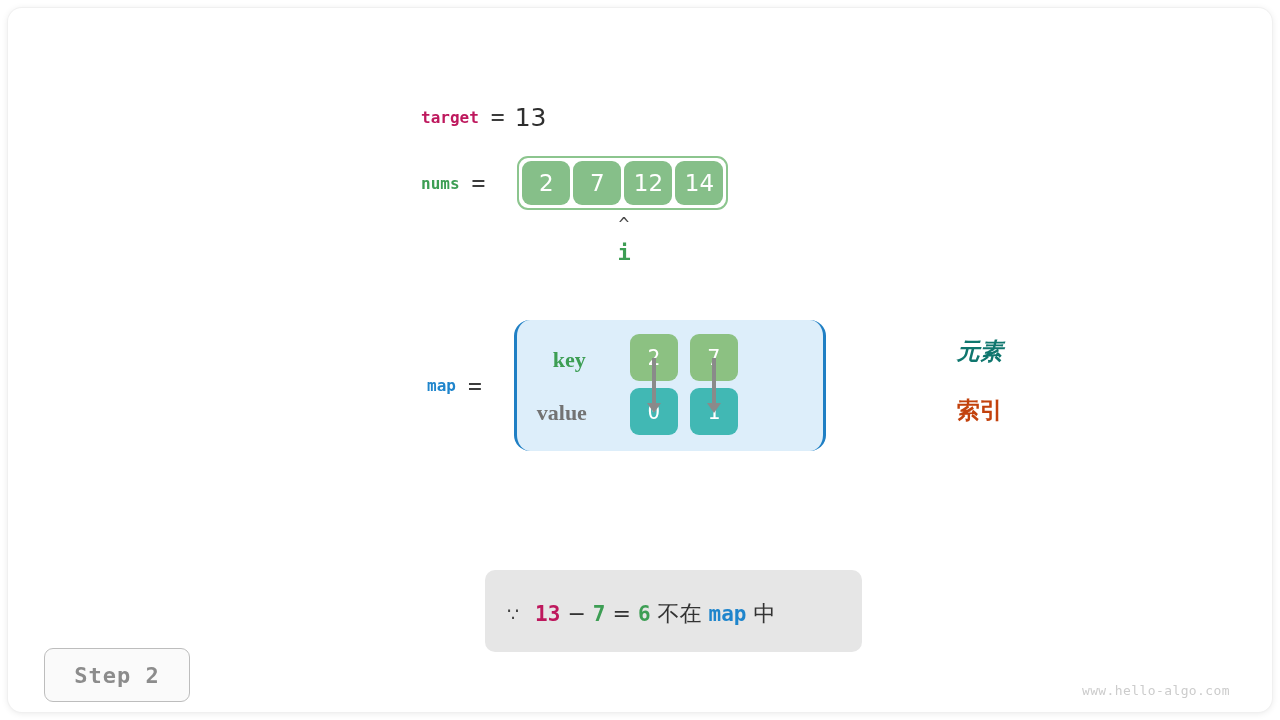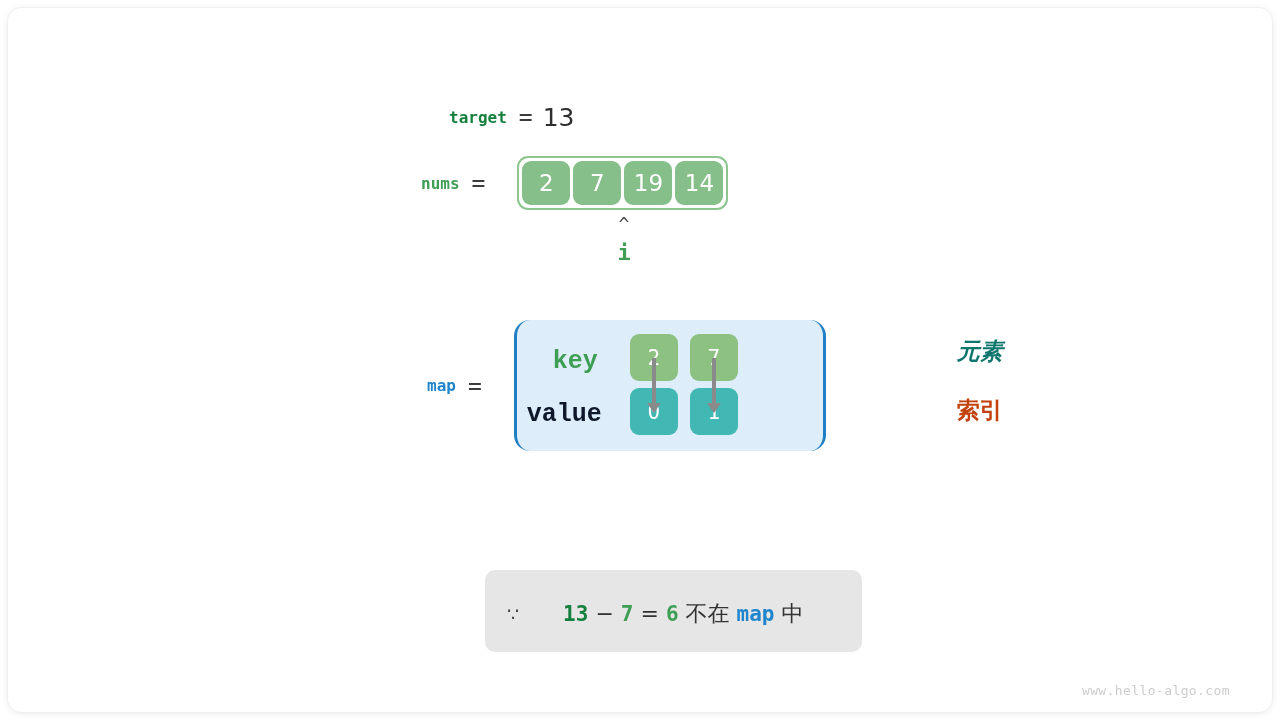--- a/index.html
+++ b/index.html
@@ -31,21 +31,21 @@
     background: #ffffff;
     border-radius: 14px;
     box-shadow: 0 0 0 1px #f0f0f0, 0 1px 7px rgba(0,0,0,0.10);
   }
 
   
   .mono {
     font-family: "DejaVu Sans Mono", monospace;
     font-weight: bold;
   }
-  .var-blue   { color: #15803d; margin-left: 28px; }
+  .var-blue   { color: #be185d; }
   .var-green  { color: #3d9e54; }
   .map-blue   { color: #1f85cc; }
   .plain-dark { color: #333333; }
 
   
   #target-row {
     position: absolute;
     left: 413px;
     top: 92px;
     height: 34px;
@@ -135,27 +135,27 @@
     background: #ddeefa;
     border: 3px solid #1f7fc4;
     border-top: none;
     border-bottom: none;
     border-radius: 16px;
     position: relative;
     box-sizing: border-box;
   }
   .map-rowlabel {
     position: absolute;
-    font-family: Liberation Mono, monospace;
-    font-weight: bold;
-    font-size: 25px;
+    font-family: Liberation Serif, serif;
+    font-weight: bold;
+    font-size: 22px;
     color: #2e9e8f;
   }
   .map-rowlabel.key   { left: 36px; top: 27px; color: #3d9e54; }
-  .map-rowlabel.value { left: 10px; top: 80px; color: #0f172a; }
+  .map-rowlabel.value { left: 20px; top: 80px; color: #737373; }
 
   .kv-stack {
     position: absolute;
     top: 14px;
     display: flex;
     flex-direction: column;
     gap: 0px;
   }
   .kv-stack.s0 { left: 113px; }
   .kv-stack.s1 { left: 173px; }
@@ -287,21 +287,21 @@
       <span class="eq">=</span>
       <span class="val">13</span>
     </div>
 
     <div id="nums-row">
       <span class="mono var-green">nums</span>
       <span class="eq">=</span>
       <div class="array-frame">
         <div class="cell">2</div>
         <div class="cell">7</div>
-        <div class="cell">19</div>
+        <div class="cell">12</div>
         <div class="cell">14</div>
       </div>
     </div>
 
     <div id="pointer-wrap">
       <div id="pointer-caret">^</div>
       <div id="pointer-label">i</div>
     </div>
 
     <div id="map-row">
@@ -339,17 +339,20 @@
         <span class="plain-dark">−</span>
         <span class="mono var-green">7</span>
         <span class="plain-dark">=</span>
         <span class="mono var-green">6</span>
         <span class="plain-dark">不在</span>
         <span class="mono map-blue">map</span>
         <span class="plain-dark">中</span>
       </div>
     </div>
 
+    <div id="step-badge">
+      <span>Step 2</span>
+    </div>
 
     <div id="watermark">www.hello-algo.com</div>
 
   </div>
 </div>
 
 </body></html>

